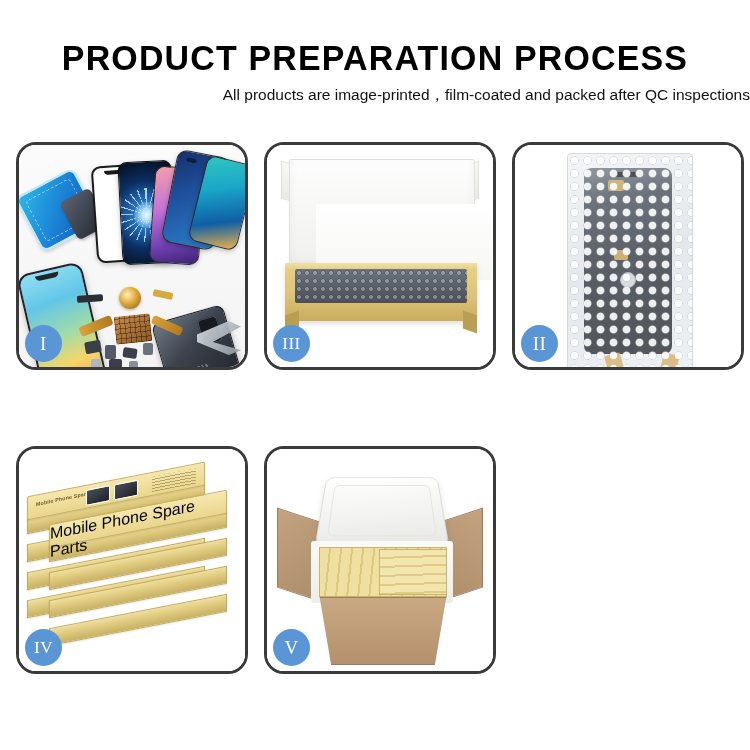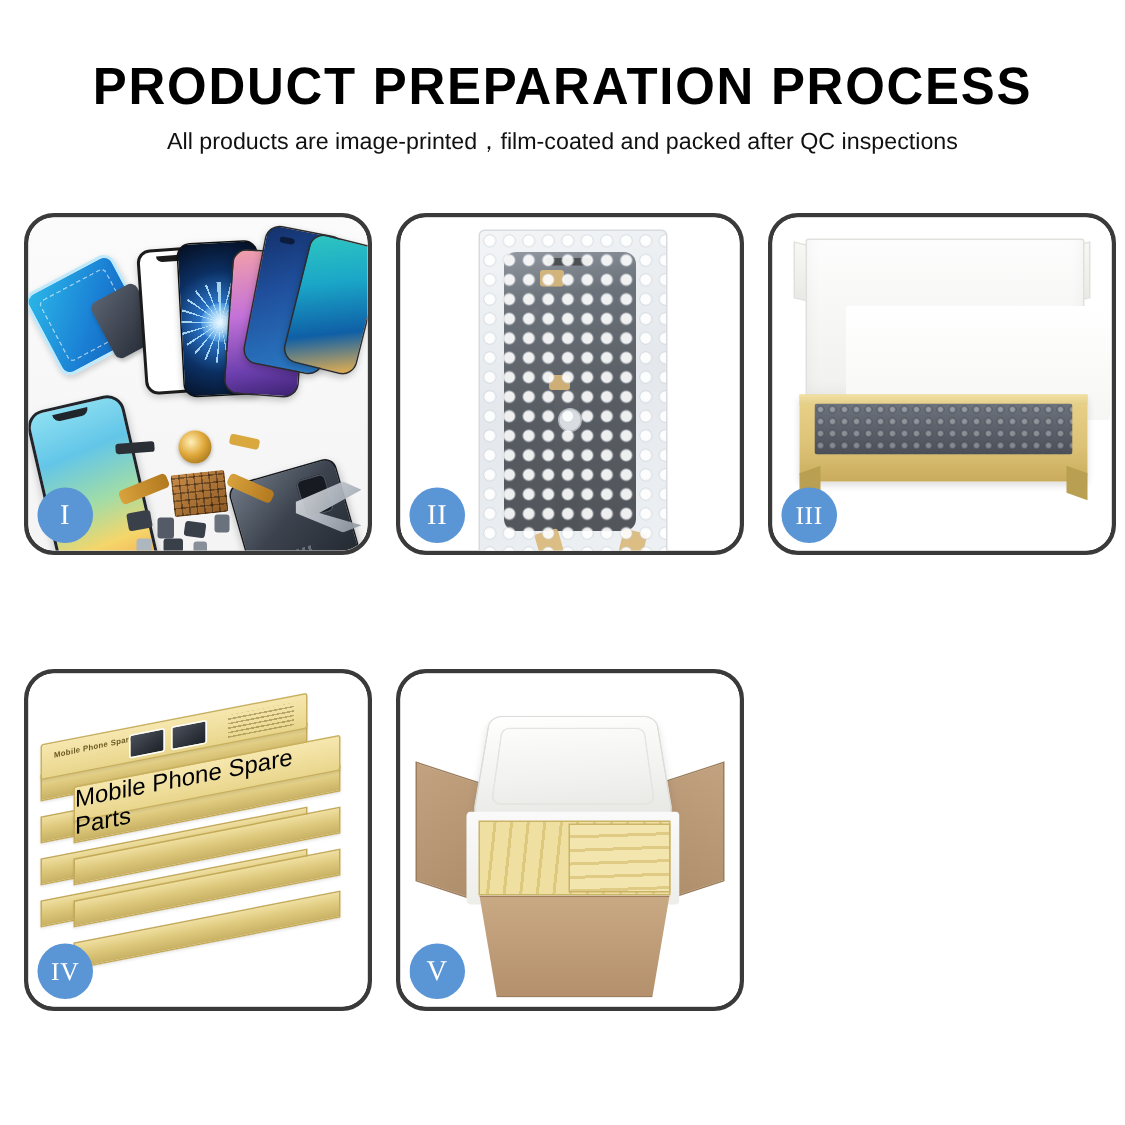--- a/index.html
+++ b/index.html
@@ -41,20 +41,21 @@
     transform: scaleX(0.97);
   }
   .subtitle {
     margin-top: 7px;
     font-family: "Liberation Sans", sans-serif;
     font-size: 15.5px;
     font-weight: 400;
     color: #111111;
     line-height: 20px;
     white-space: nowrap;
+    text-align: right;
   }
 
   
   .grid {
     position: absolute;
     top: 142px;
     left: 16px;
     width: 720px;
     display: grid;
     grid-template-columns: repeat(3, 232px);
@@ -528,58 +529,58 @@
           <div class="smallpart sp6"></div>
           <div class="smallpart sp7"></div>
           <div class="tweezer"></div>
         </div>
       </div>
       <div class="badge">I</div>
     </div>
 
     <div class="panel">
       <div class="panel-inner">
+        <div class="scene-box-open">
+          <div class="lid-flap-l"></div>
+          <div class="lid-flap-r"></div>
+          <div class="lid-back">
+            <div class="foam-white"></div>
+          </div>
+          <div class="tray">
+            <div class="tray-lip"></div>
+            <div class="tray-inner"></div>
+            <div class="tray-foot-l"></div>
+            <div class="tray-foot-r"></div>
+          </div>
+        </div>
+      </div>
+      <div class="badge wide">III</div>
+    </div>
+
+    <div class="panel">
+      <div class="panel-inner">
         <div class="scene-bubble">
           <div class="bubble-pack">
             <div class="screen-inside">
               <div class="cable-strip"></div>
               <div class="home-btn"></div>
               <div class="conn conn-a"></div>
               <div class="conn conn-b"></div>
               <div class="conn conn-c"></div>
               <div class="conn conn-d"></div>
             </div>
             <div class="bubble-grid"></div>
           </div>
         </div>
       </div>
       <div class="badge">II</div>
     </div>
 
     <div class="panel">
       <div class="panel-inner">
-        <div class="scene-box-open">
-          <div class="lid-flap-l"></div>
-          <div class="lid-flap-r"></div>
-          <div class="lid-back">
-            <div class="foam-white"></div>
-          </div>
-          <div class="tray">
-            <div class="tray-lip"></div>
-            <div class="tray-inner"></div>
-            <div class="tray-foot-l"></div>
-            <div class="tray-foot-r"></div>
-          </div>
-        </div>
-      </div>
-      <div class="badge wide">III</div>
-    </div>
-
-    <div class="panel">
-      <div class="panel-inner">
         <div class="scene-stack">
           <div class="sbox layer l4"></div>
           <div class="sbox layer l3"></div>
           <div class="sbox layer l2"></div>
           <div class="sbox layer l1"></div>
           <div class="sbox layer r4"></div>
           <div class="sbox layer r3"></div>
           <div class="sbox layer r2"></div>
           <div class="sbox layer r1"></div>
 

